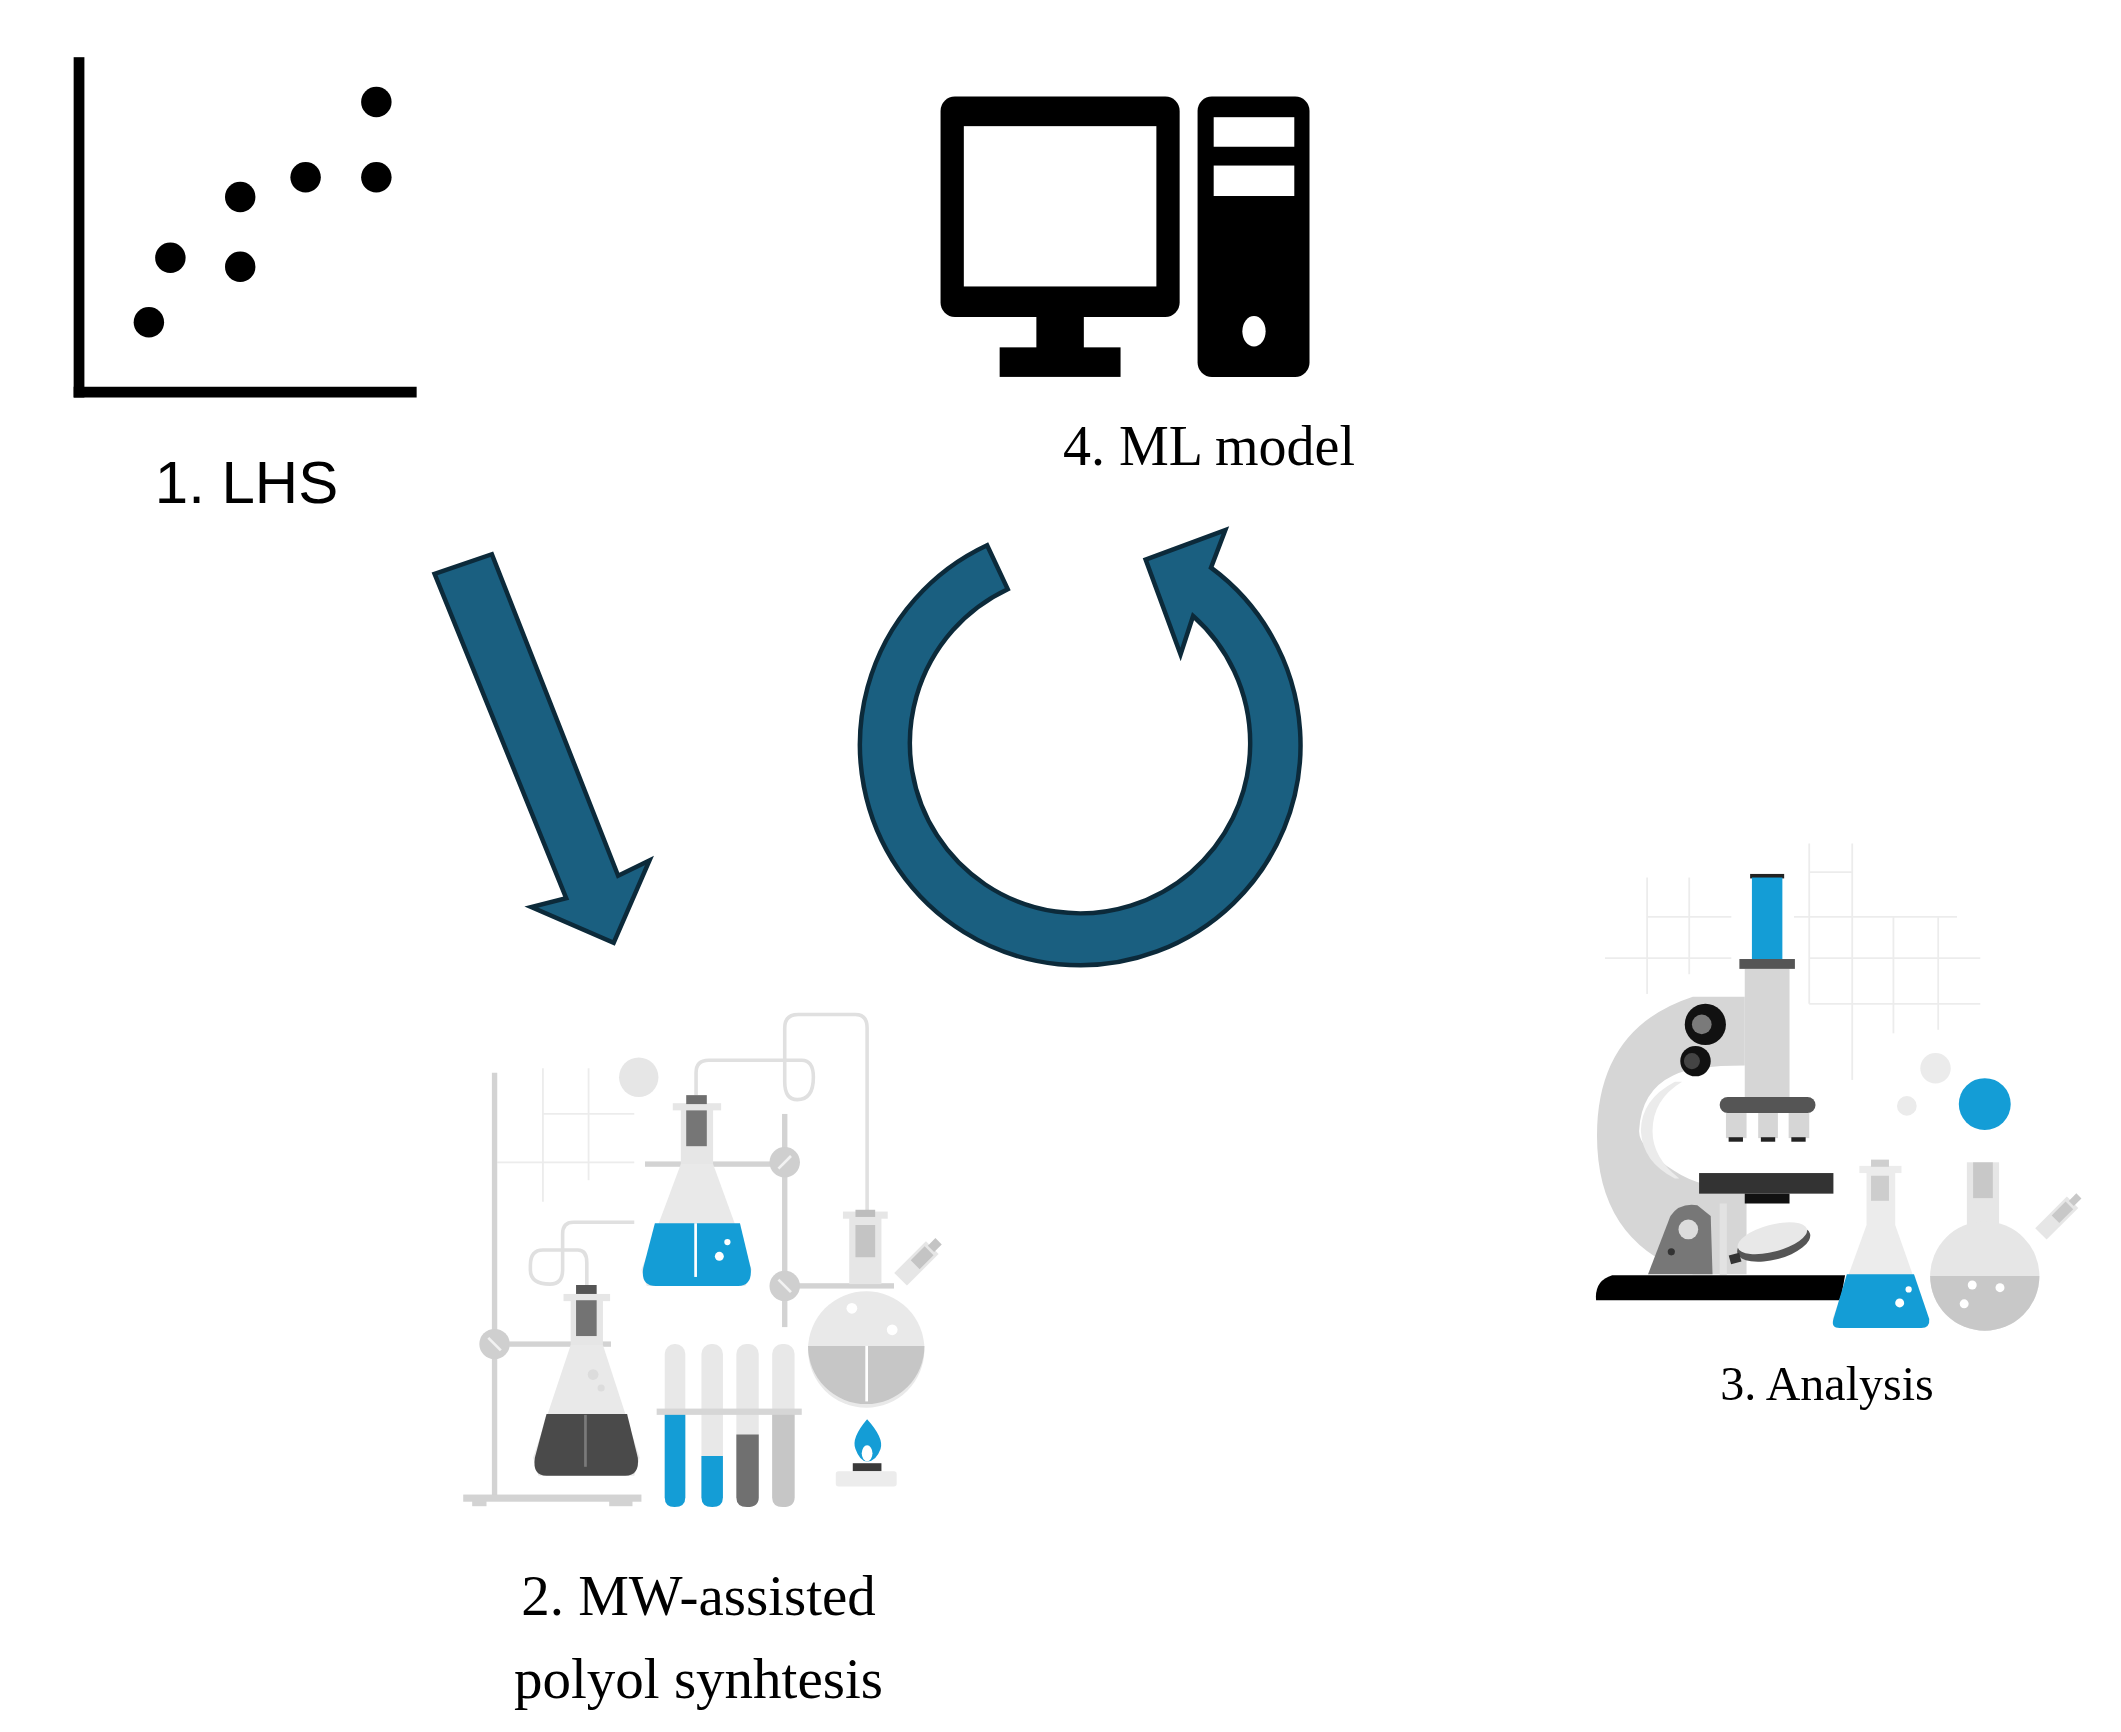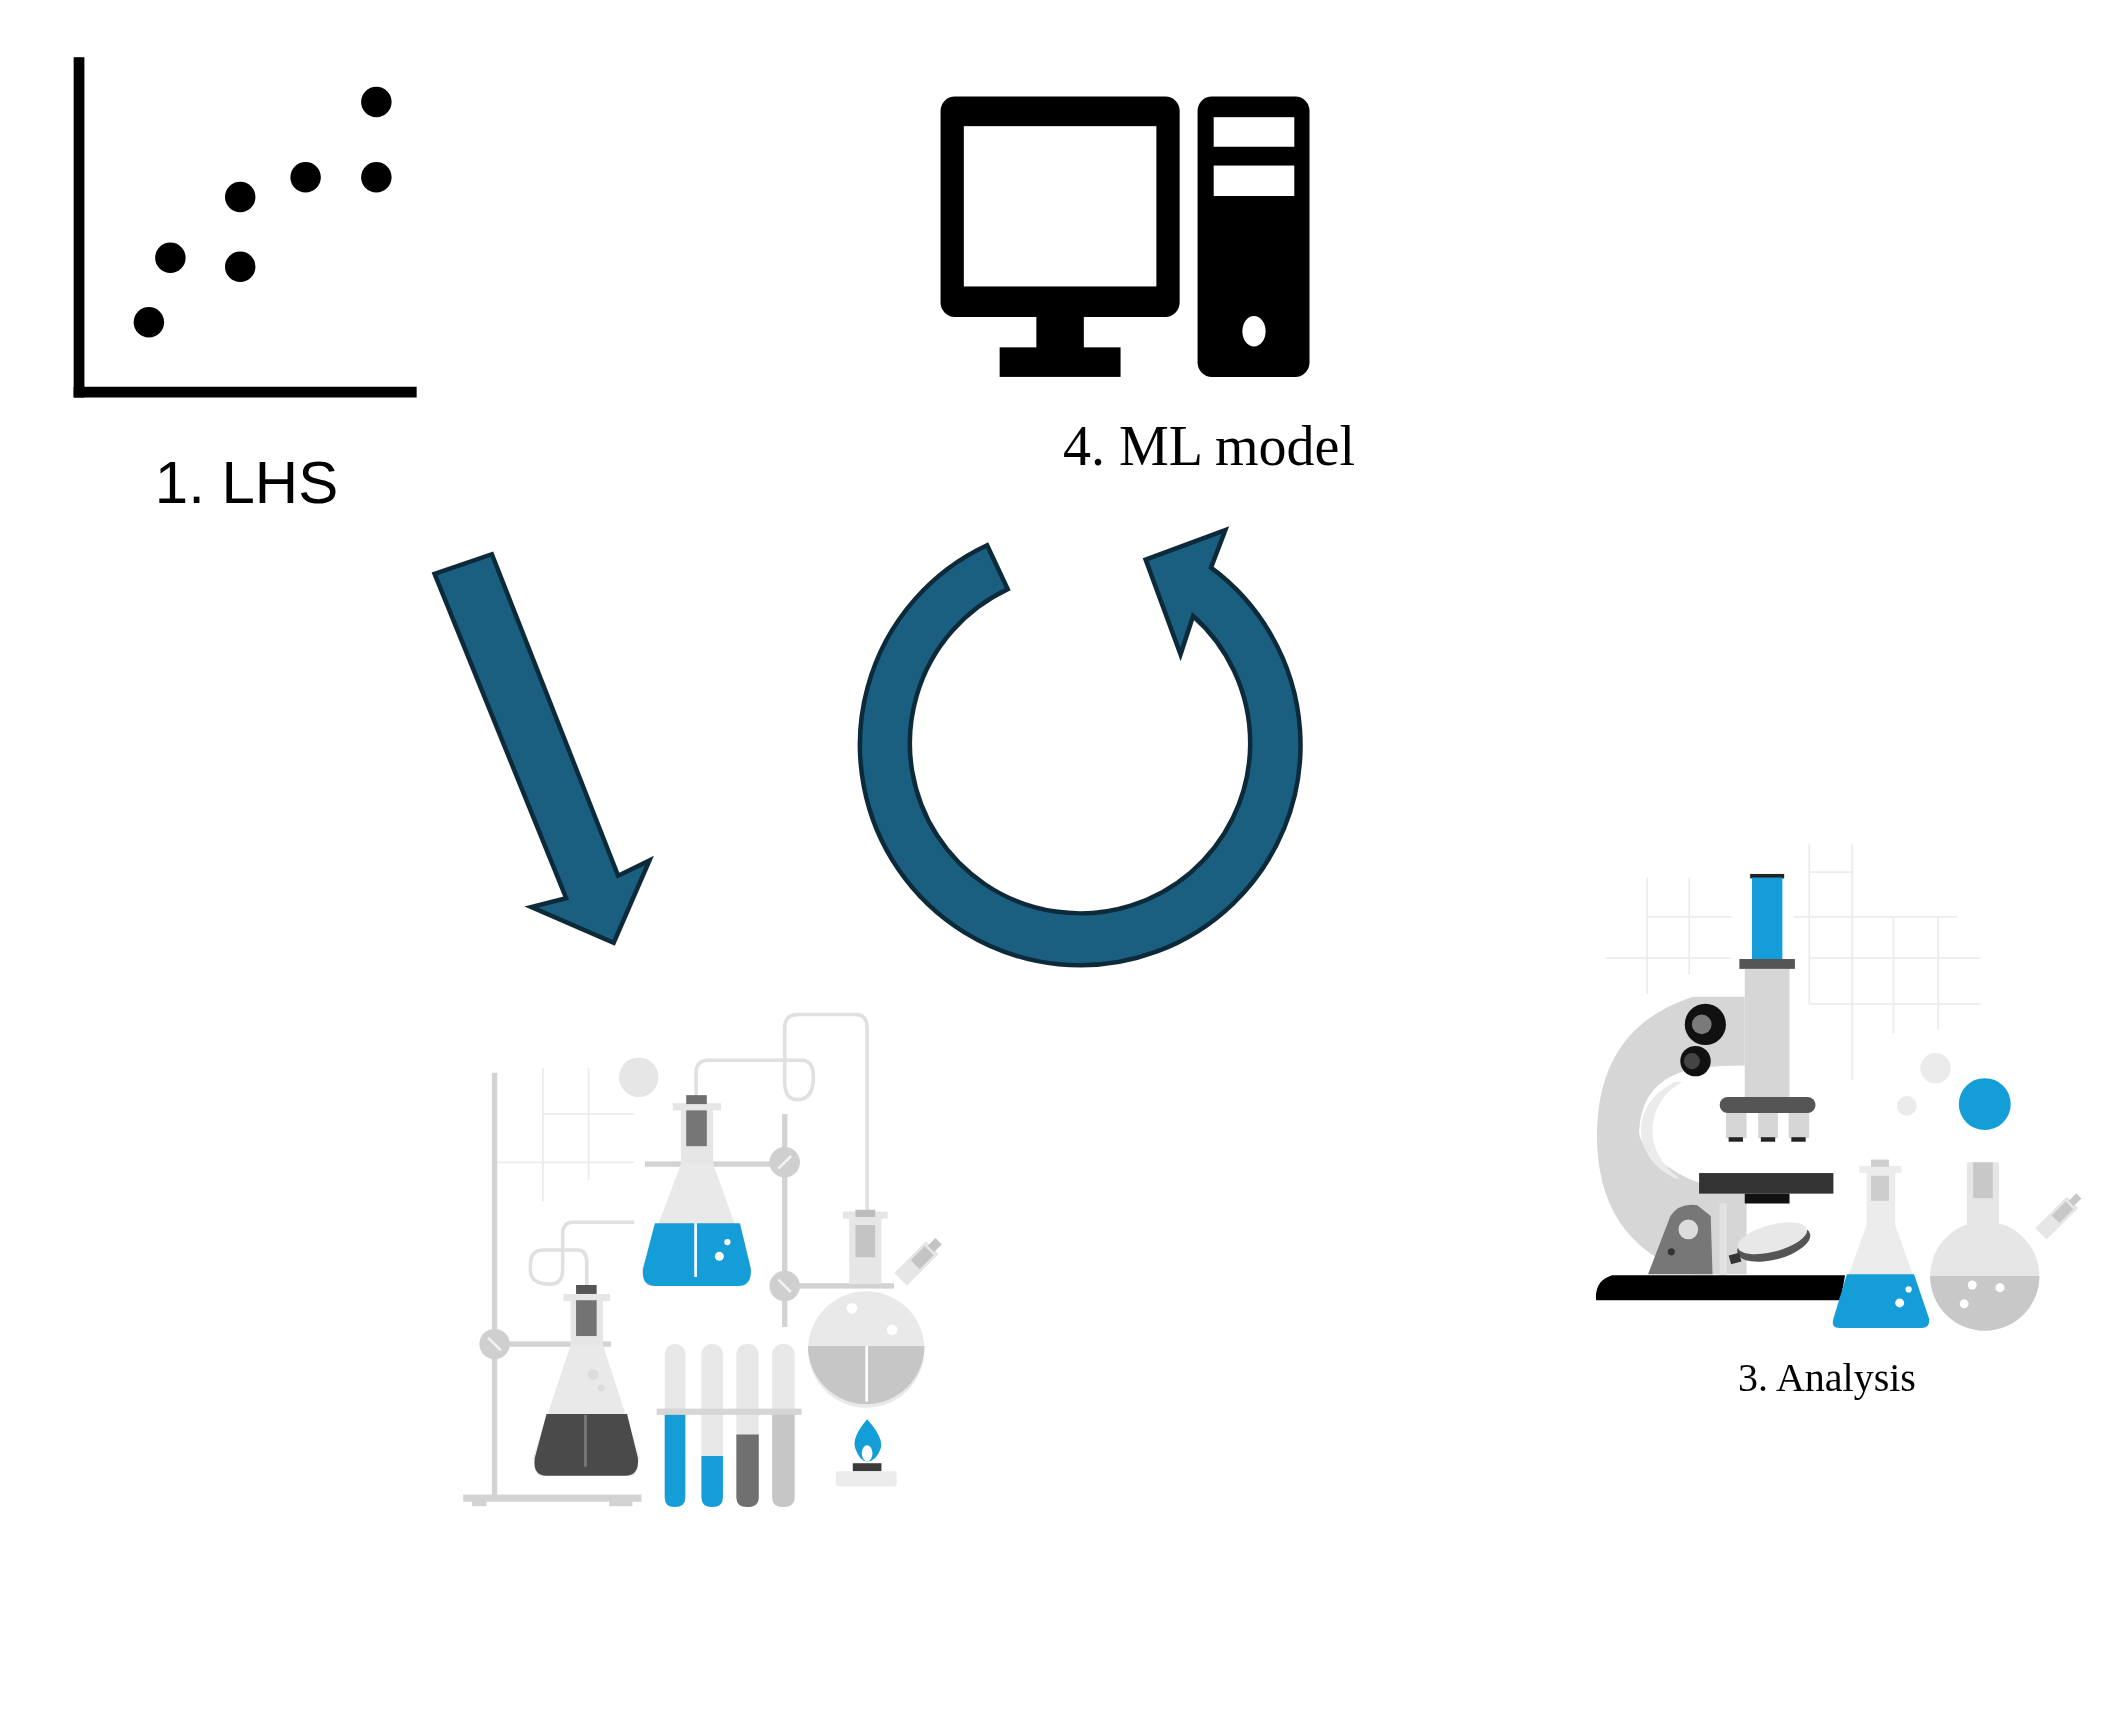--- a/index.html
+++ b/index.html
@@ -9,21 +9,21 @@
     position: absolute;
     font-family: Liberation Serif, serif;
     color: #000000;
     text-align: center;
     line-height: 1.3;
     white-space: nowrap;
   }
   .lbl-lhs { font-family: "Liberation Sans", sans-serif; font-size: 60px; left: 112px; width: 269px; top: 428px; }
   .lbl-ml { font-size: 56px; left: 985px; width: 448px; top: 394px; letter-spacing: 0px; }
   .lbl-syn { font-size: 57px; left: 430px; width: 537px; top: 1539px; line-height: 1.45; }
-  .lbl-ana { font-size: 40px; left: 1603px; width: 448px; top: 1334px; line-height: 1.4; }
+  .lbl-ana { font-size: 48px; left: 1603px; width: 448px; top: 1334px; line-height: 1.4; }
   svg { position: absolute; left: 0; top: 0; }
 </style>
 </head>
 <body>
 
 <div class="stage">
 
   <svg width="2122" height="1732" viewBox="0 0 2369 1934">
 
     <g>
@@ -238,19 +238,23 @@
   </svg>
 
   <div class="label lbl-lhs">
     <span>1. LHS</span>
   </div>
 
   <div class="label lbl-ml">
     <span>4. ML model</span>
   </div>
 
+  <div class="label lbl-syn">
+    <div>2. MW-assisted</div>
+    <div>polyol synhtesis</div>
+  </div>
 
   <div class="label lbl-ana">
     <div>3. Analysis</div>
   </div>
 
 </div>
 
 
 </body></html>

